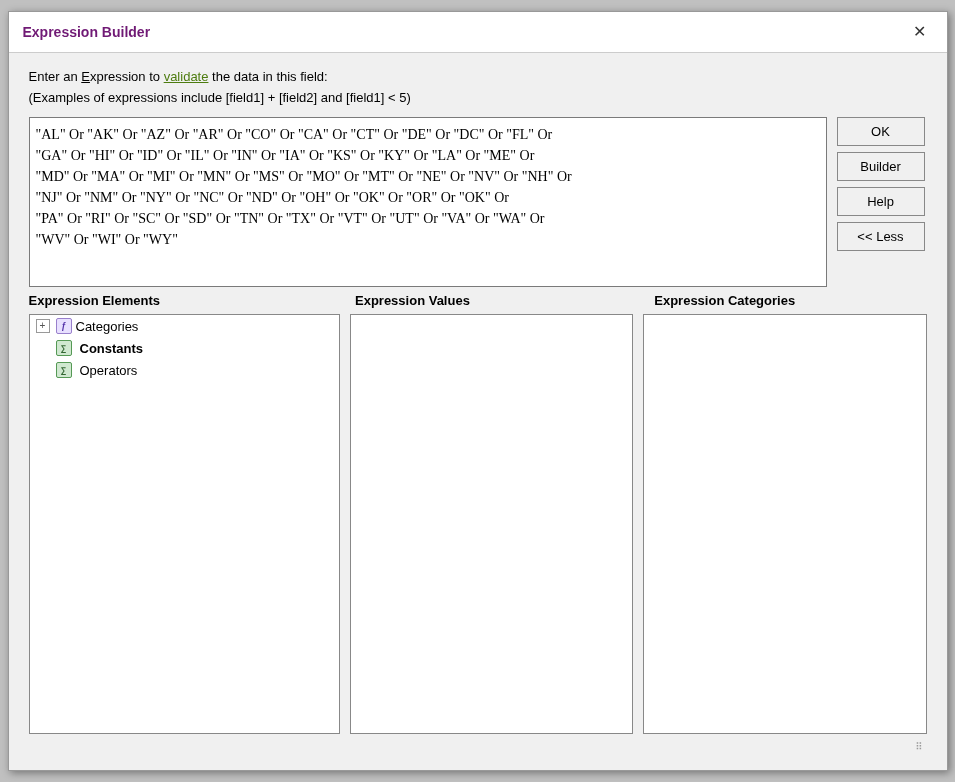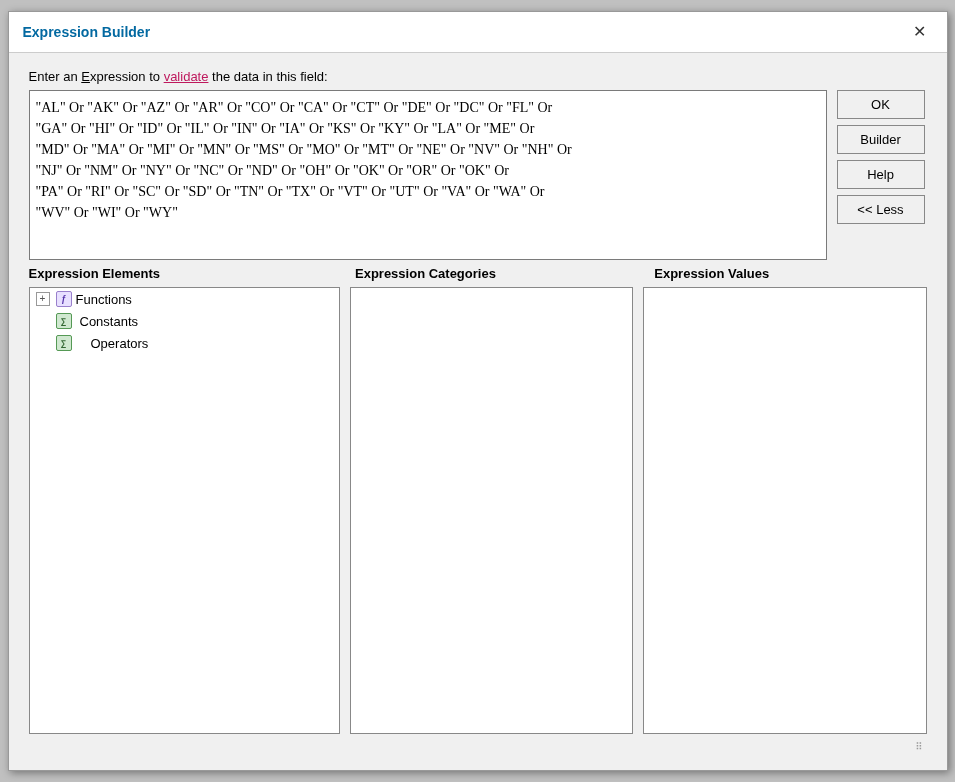--- a/index.html
+++ b/index.html
@@ -33,21 +33,21 @@
       border-bottom: 1px solid #ccc;
       padding: 10px 14px;
       display: flex;
       align-items: center;
       justify-content: space-between;
     }
 
     .title-bar-text {
       font-size: 14px;
       font-weight: 600;
-      color: #0369a1;
+      color: #701a75;
     }
 
     .close-button {
       background: none;
       border: none;
       font-size: 16px;
       cursor: pointer;
       color: #333;
       padding: 2px 6px;
       line-height: 1;
@@ -60,21 +60,21 @@
       flex-direction: column;
       gap: 6px;
     }
 
     .instruction-line {
       font-size: 13px;
       color: #000;
     }
 
     .instruction-line a {
-      color: #be185d;
+      color: #4d7c0f;
       text-decoration: underline;
     }
 
     .example-line {
       font-size: 13px;
       color: #000;
       margin-bottom: 6px;
     }
 
     .main-area {
@@ -228,58 +228,59 @@
   <div class="title-bar">
     <span class="title-bar-text">Expression Builder</span>
     <button class="close-button">✕</button>
   </div>
 
   <div class="dialog-body">
 
     <div class="instruction-line">
       Enter an <u>E</u>xpression to <a href="#">validate</a> the data in this field:
     </div>
+    <div class="example-line">(Examples of expressions include [field1] + [field2] and [field1] &lt; 5)</div>
 
     <div class="main-area">
       <textarea class="expression-textarea" spellcheck="false" style="">"AL" Or "AK" Or "AZ" Or "AR" Or "CO" Or "CA" Or "CT" Or "DE" Or "DC" Or "FL" Or
 "GA" Or "HI" Or "ID" Or "IL" Or "IN" Or "IA" Or "KS" Or "KY" Or "LA" Or "ME" Or
 "MD" Or "MA" Or "MI" Or "MN" Or "MS" Or "MO" Or "MT" Or "NE" Or "NV" Or "NH" Or
 "NJ" Or "NM" Or "NY" Or "NC" Or "ND" Or "OH" Or "OK" Or "OR" Or "OK" Or
 "PA" Or "RI" Or "SC" Or "SD" Or "TN" Or "TX" Or "VT" Or "UT" Or "VA" Or "WA" Or
 "WV" Or "WI" Or "WY"</textarea>
 
       <div class="button-group">
         <button class="btn">OK</button>
         <button class="btn">Builder</button>
         <button class="btn">Help</button>
         <button class="btn">&lt;&lt; Less</button>
       </div>
     </div>
 
     <div class="panels-labels-row">
       <div class="panel-label" style="flex:1.1">Expression Elements</div>
+      <div class="panel-label" style="flex:1">Expression Values</div>
       <div class="panel-label" style="flex:1">Expression Categories</div>
-      <div class="panel-label" style="flex:1">Expression Values</div>
     </div>
 
     <div class="panels-area" style="flex:1; min-height:340px;">
 
       <div class="panel panel-left" style="flex:1.1;">
         <div class="tree-item">
           <span class="tree-expand">+</span>
           <span class="func-icon">ƒ</span>
-          <span>Functions</span>
+          <span>Categories</span>
         </div>
         <div class="tree-item" style="padding-left:26px;">
           <span class="const-icon" style="font-size:8px;">∑</span>
-          <span style="margin-left:4px;">Constants</span>
+          <span style="margin-left:4px;font-weight:bold;">Constants</span>
         </div>
         <div class="tree-item" style="padding-left:26px;">
           <span class="op-icon" style="font-size:8px;">∑</span>
-          <span style="margin-left:15px;">Operators</span>
+          <span style="margin-left:4px;">Operators</span>
         </div>
       </div>
 
       <div class="panel" style="flex:1;">
       </div>
 
       <div class="panel" style="flex:1;">
       </div>
 
     </div>

